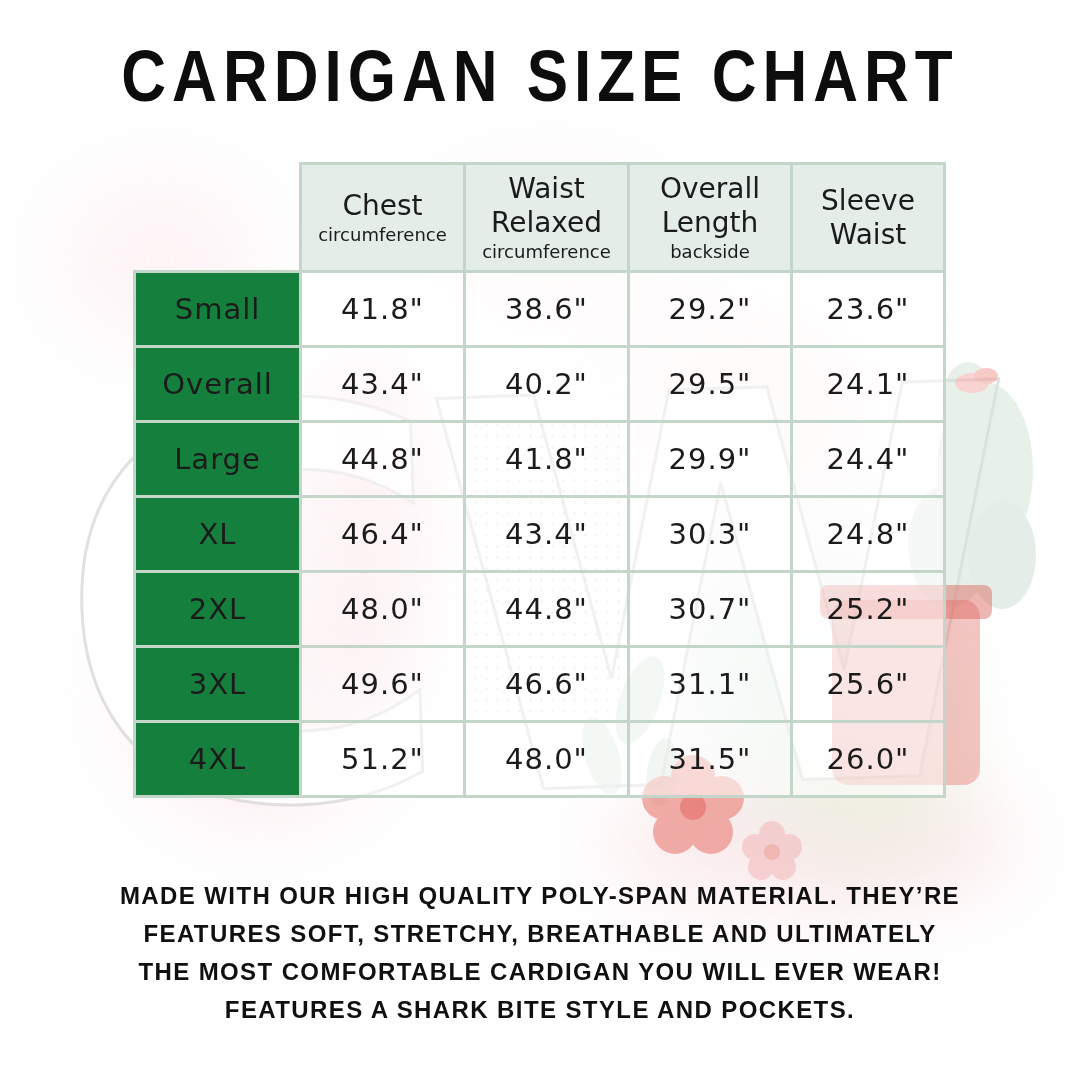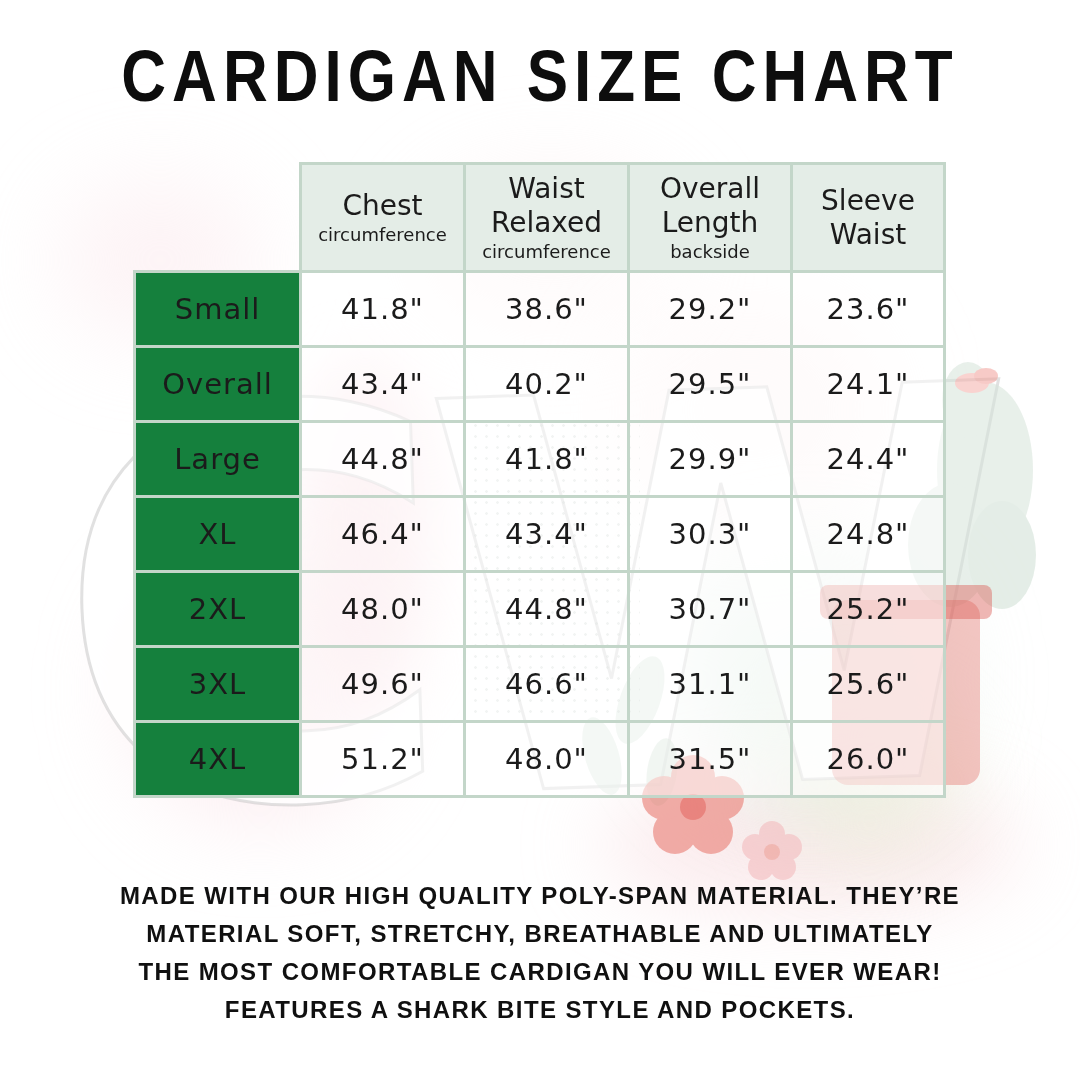--- a/index.html
+++ b/index.html
@@ -195,18 +195,18 @@
         <td class="value-cell">51.2"</td>
         <td class="value-cell">48.0"</td>
         <td class="value-cell">31.5"</td>
         <td class="value-cell">26.0"</td>
       </tr>
     </tbody>
   </table>
 
   <div class="description">
     <div class="line">MADE WITH OUR HIGH QUALITY POLY-SPAN MATERIAL. THEY’RE</div>
-    <div class="line">MATERIAL SOFT, STRETCHY, BREATHABLE AND ULTIMATELY</div>
+    <div class="line">FEATURES SOFT, STRETCHY, BREATHABLE AND ULTIMATELY</div>
     <div class="line">THE MOST COMFORTABLE CARDIGAN YOU WILL EVER WEAR!</div>
     <div class="line">FEATURES A SHARK BITE STYLE AND POCKETS.</div>
   </div>
 
 </div>
 
 </body></html>

